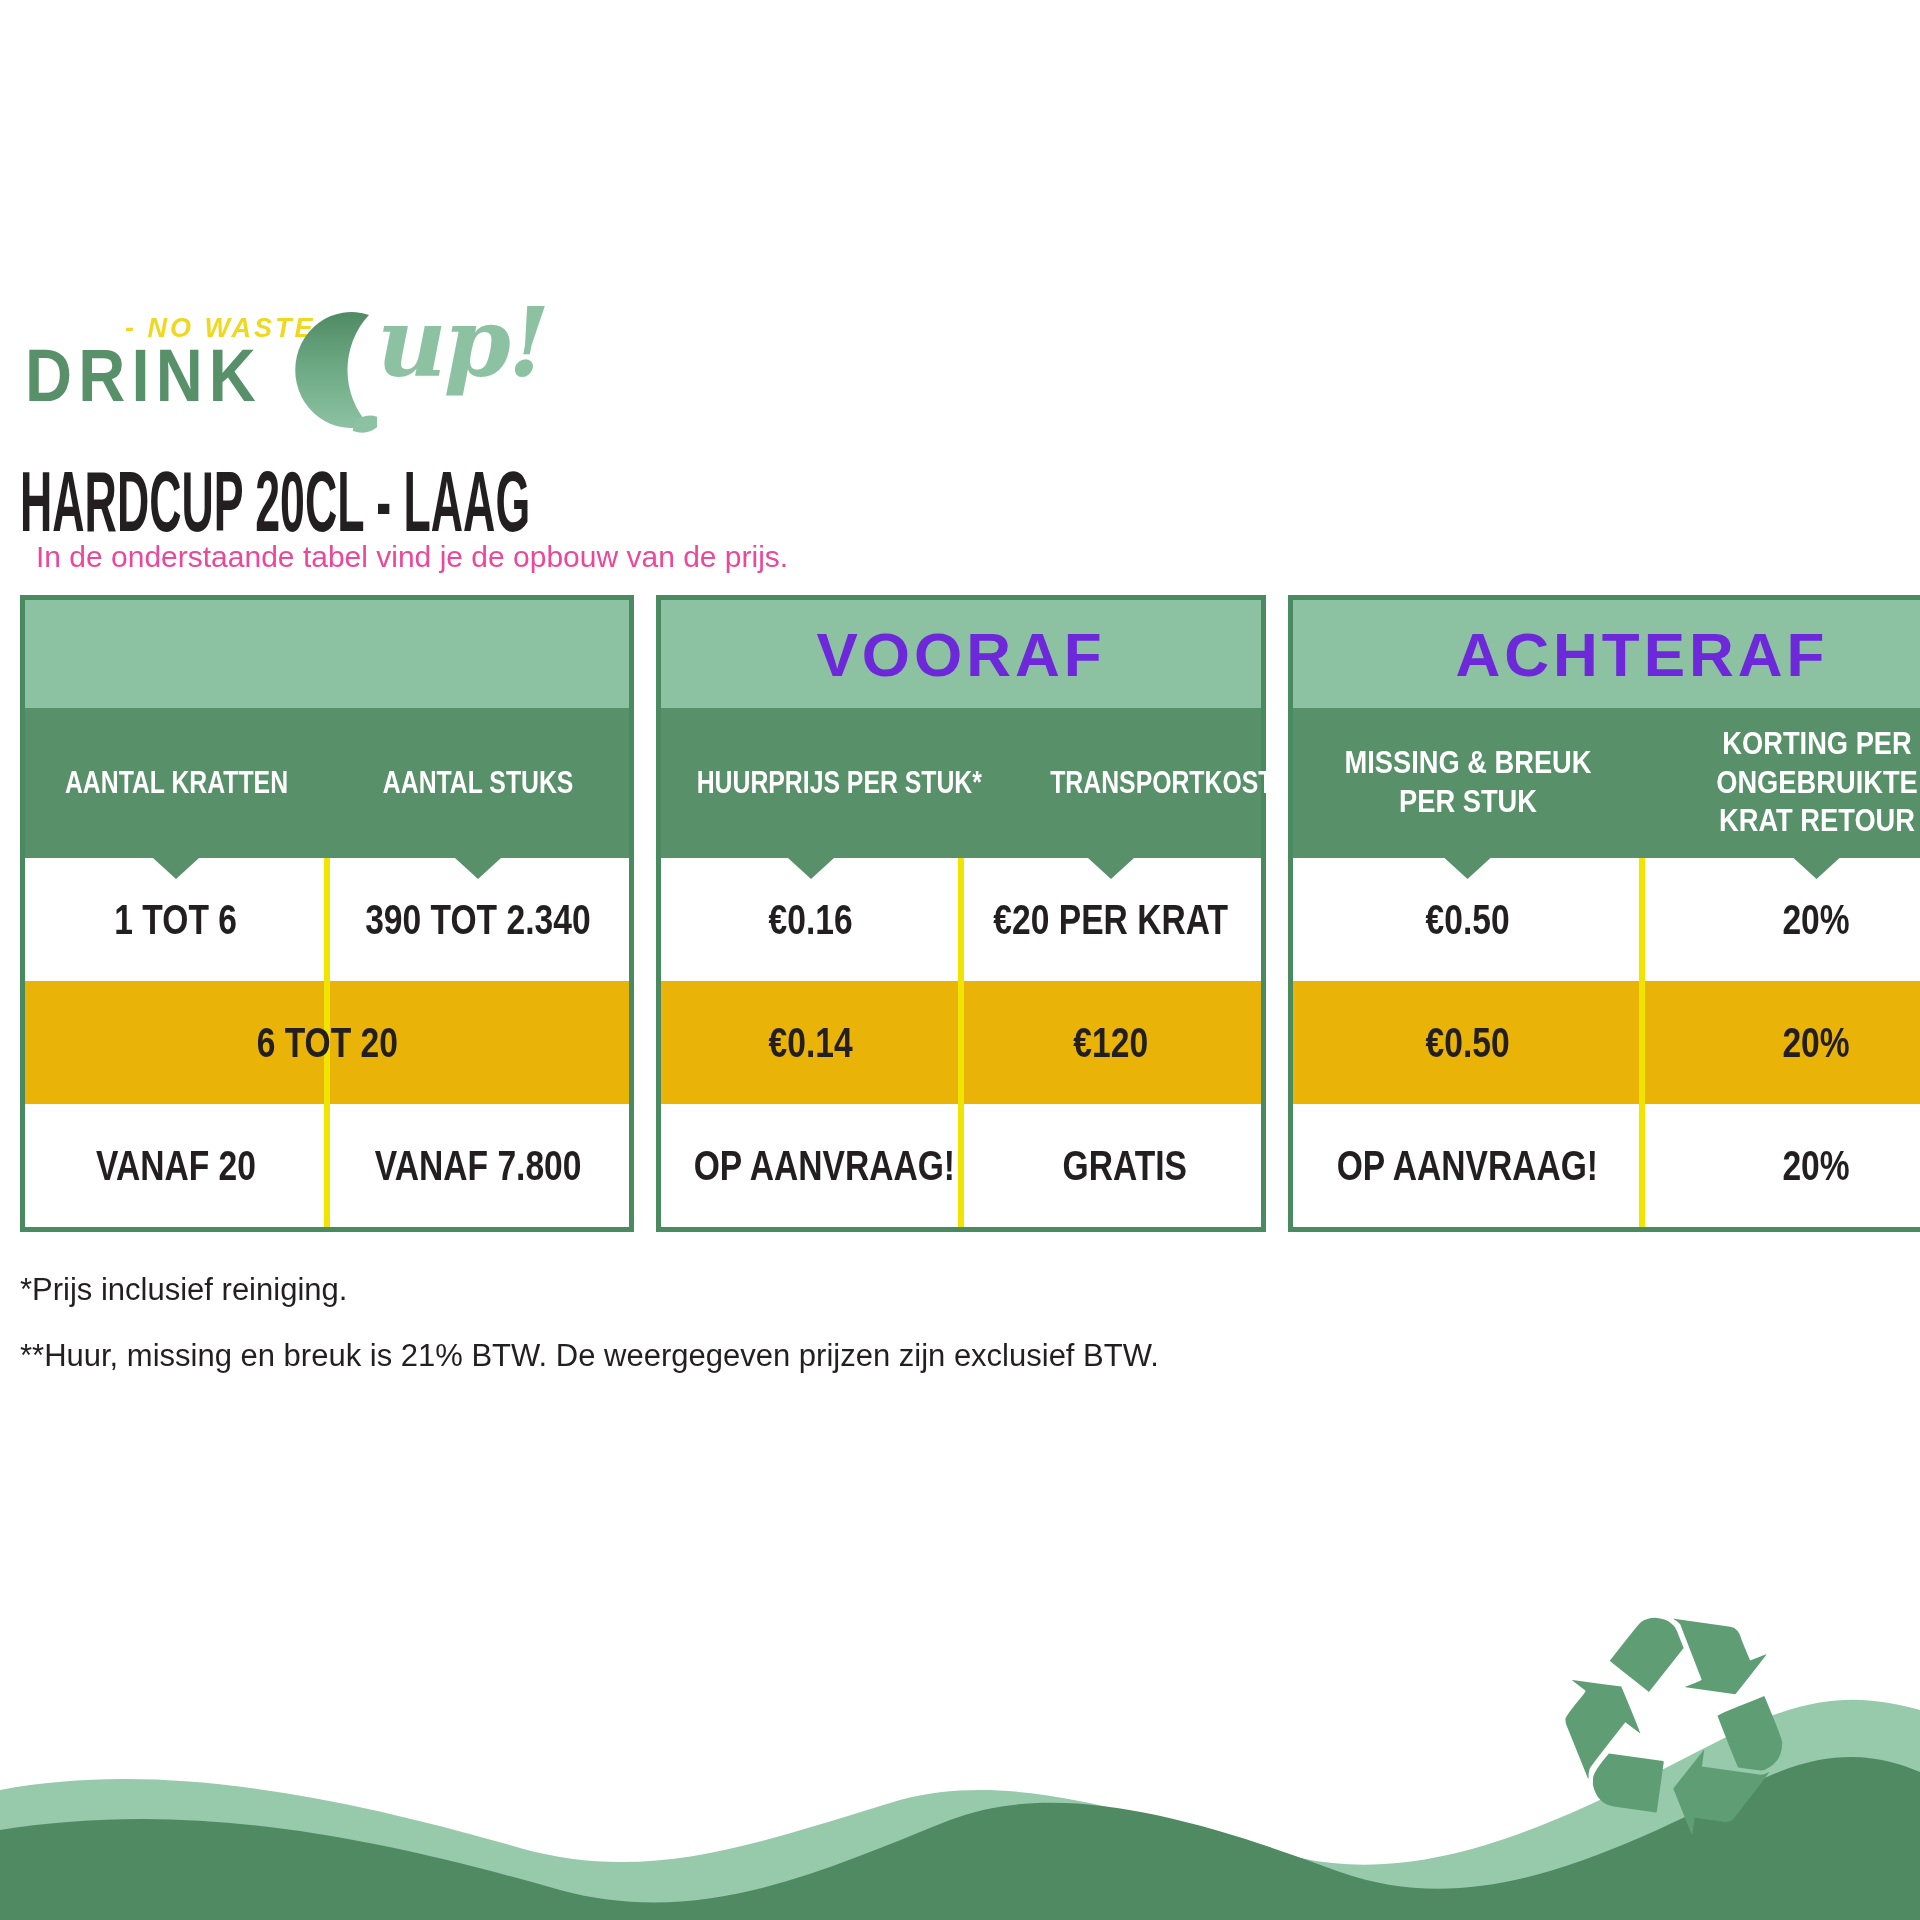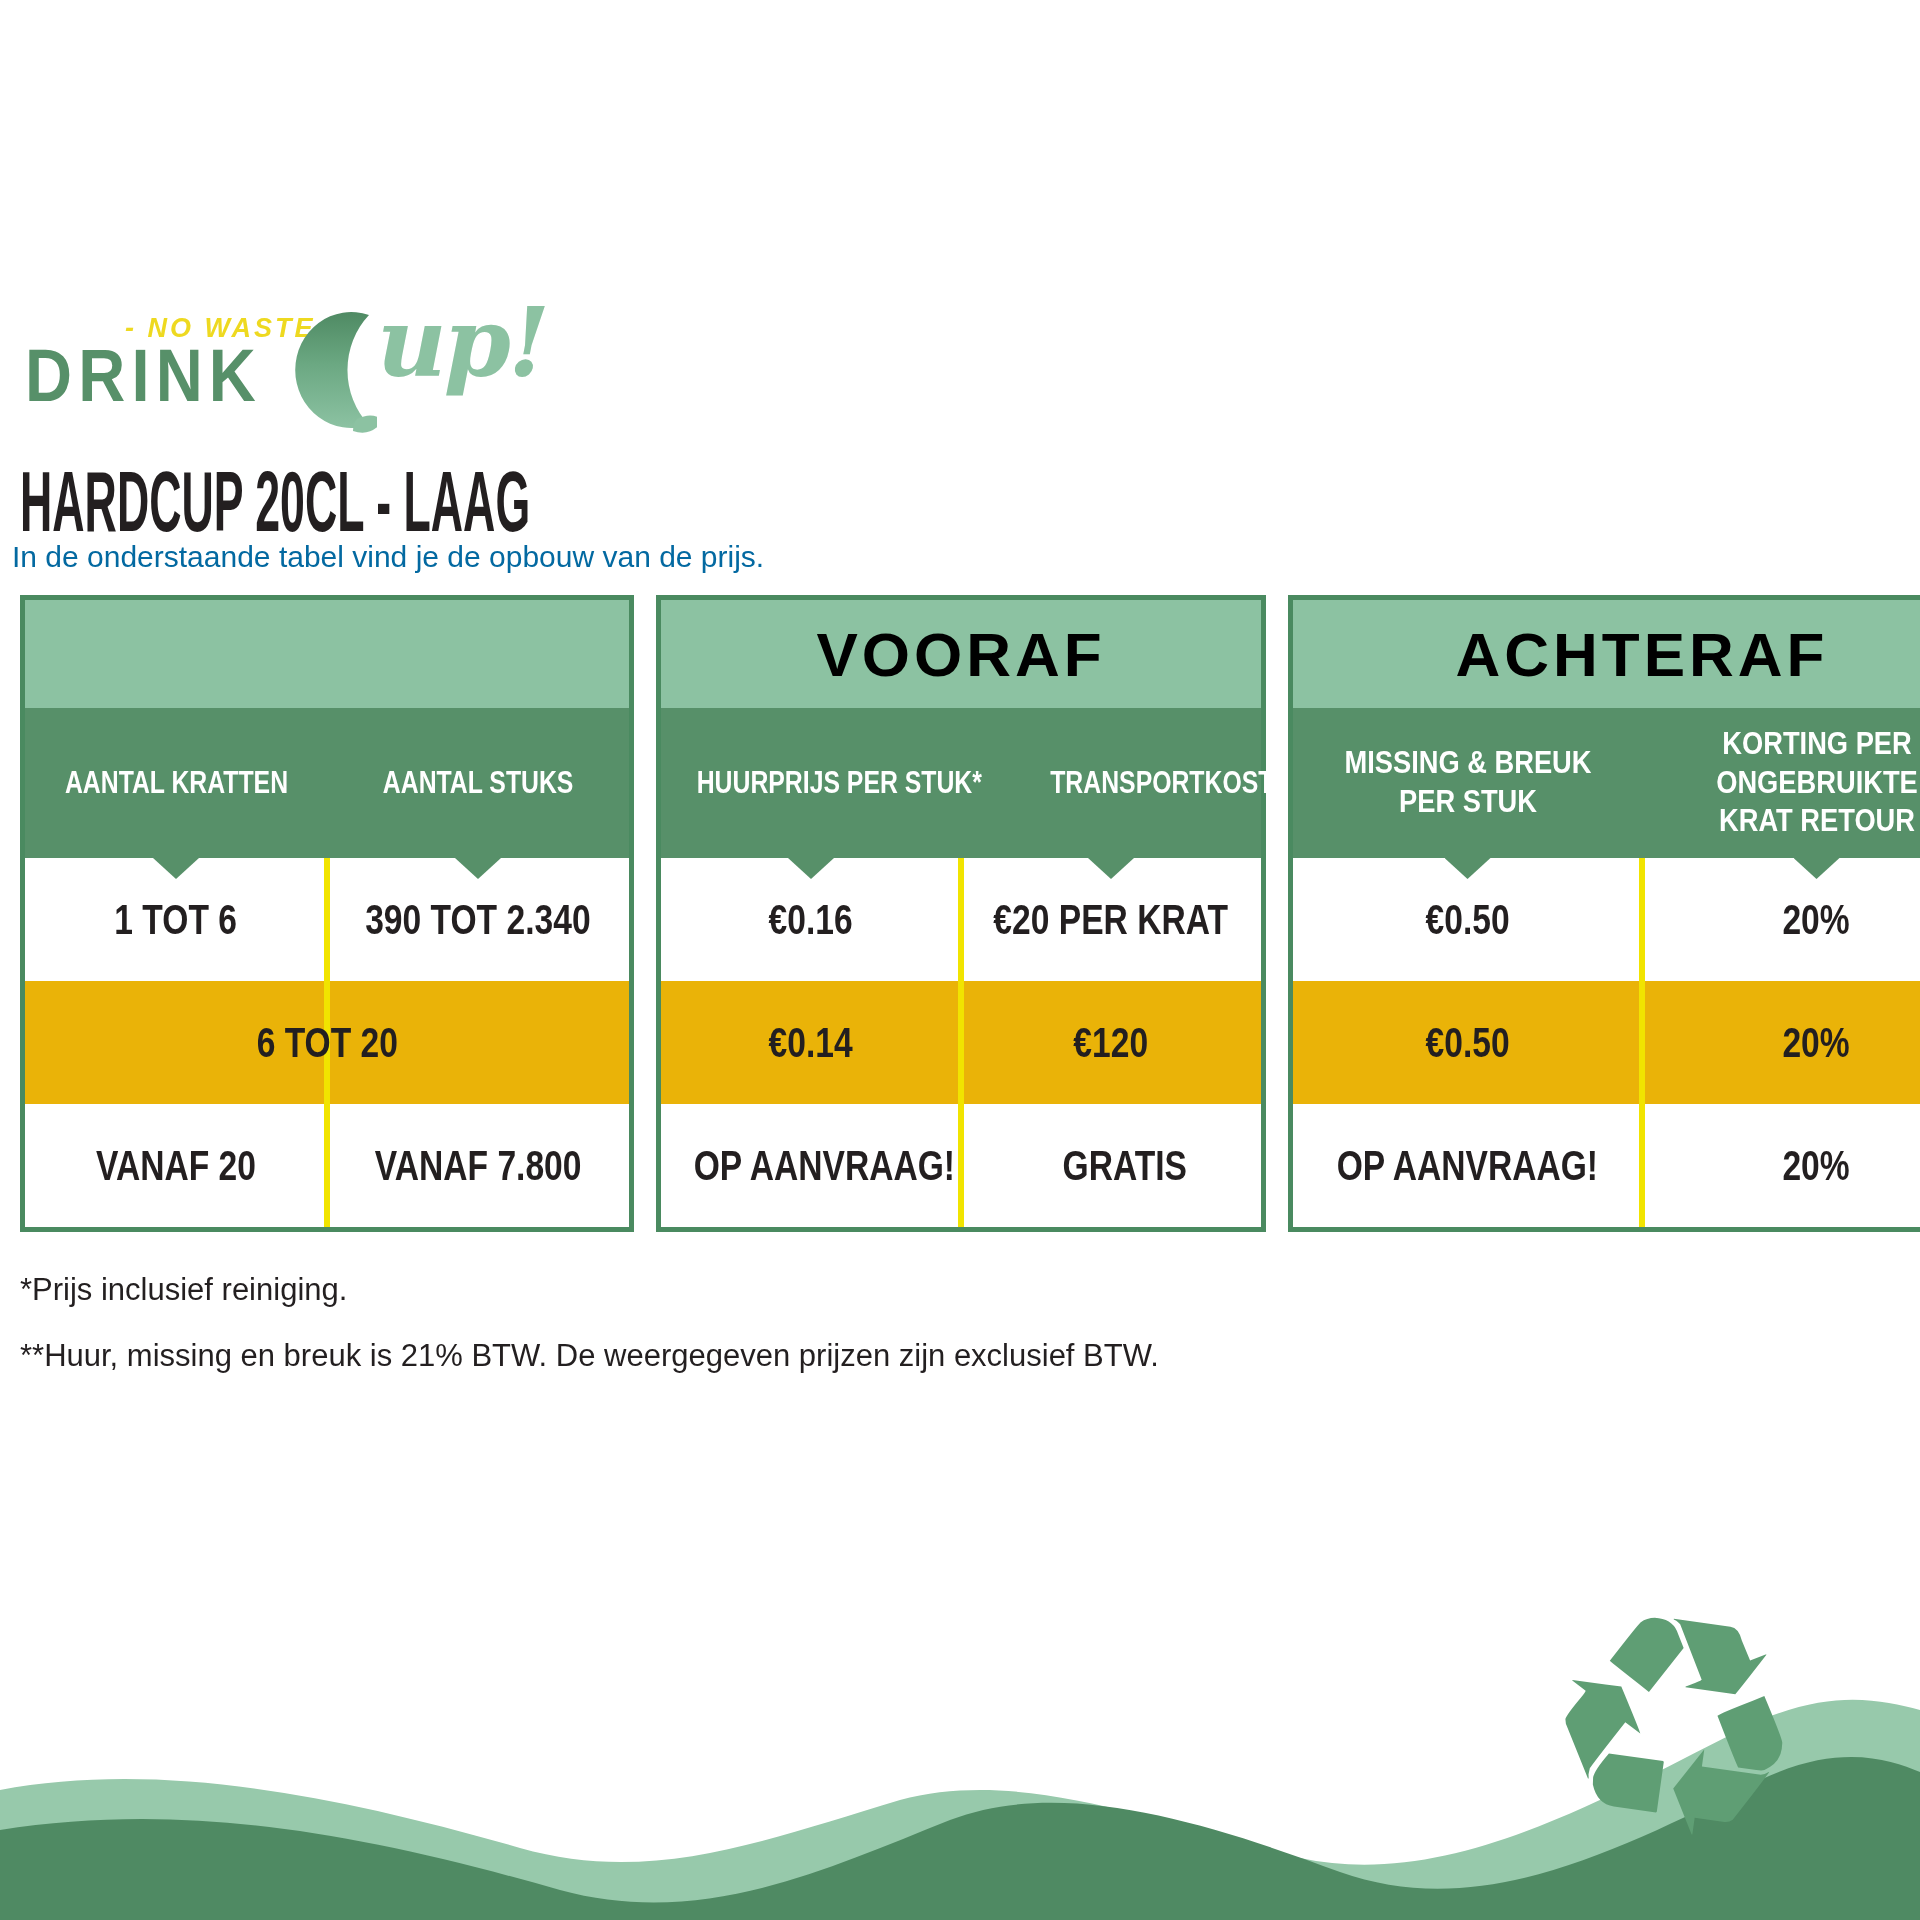--- a/index.html
+++ b/index.html
@@ -12,31 +12,31 @@
                 letter-spacing:3px;color:#eed920;white-space:nowrap;}
   .logo-brand{position:absolute;left:0px;top:44px;font-size:74px;font-weight:bold;letter-spacing:7px;
               color:#579069;transform:scaleX(0.88);transform-origin:left top;line-height:1;white-space:nowrap;}
   .logo-leaf{position:absolute;left:252px;top:12px;}
   .logo-script{position:absolute;left:352px;top:0px;font-family:"DejaVu Serif",serif;font-style:italic;
                font-weight:bold;font-size:96px;letter-spacing:-3px;color:#8cc2a2;line-height:1;white-space:nowrap;}
 
   
   .page-title{position:absolute;left:20px;top:458px;font-size:86px;font-weight:bold;line-height:1;
               transform:scaleX(0.52);transform-origin:left top;white-space:nowrap;color:#231f20;}
-  .page-subtitle{position:absolute;left:12px;top:540px;font-size:30px;color:#0369a1;}
+  .page-subtitle{position:absolute;left:36px;top:540px;font-size:30px;color:#ec4899;}
 
   
   .ptable{position:absolute;top:595px;height:637px;border:5px solid #4a8a60;box-sizing:border-box;
           display:flex;flex-direction:column;background:#ffffff;}
   #table-1{left:20px;width:614px;}
   #table-2{left:656px;width:610px;}
   #table-3{left:1288px;width:708px;}
 
   .band-title{height:108px;background:#8cc2a2;display:flex;align-items:center;justify-content:center;flex:0 0 auto;}
-  .band-title span{color:#000000;font-weight:bold;font-size:62px;letter-spacing:4px;white-space:nowrap;}
+  .band-title span{color:#6d28d9;font-weight:bold;font-size:62px;letter-spacing:4px;white-space:nowrap;}
 
   .band-head{height:150px;background:#579069;display:flex;flex:0 0 auto;}
   .band-head .col{flex:1 1 0;display:flex;align-items:center;justify-content:center;text-align:center;color:#ffffff;}
   .band-head .col span{font-size:31px;font-weight:bold;line-height:1.25;white-space:nowrap;
                        transform:scaleX(0.80);}
   .band-head .col span.wrap{white-space:normal;width:300px;transform:scaleX(0.88);}
 
   .rows{flex:1 1 auto;position:relative;display:flex;flex-direction:column;}
   .row{flex:1 1 0;display:flex;}
   .row.alt{background:#eab308;}

